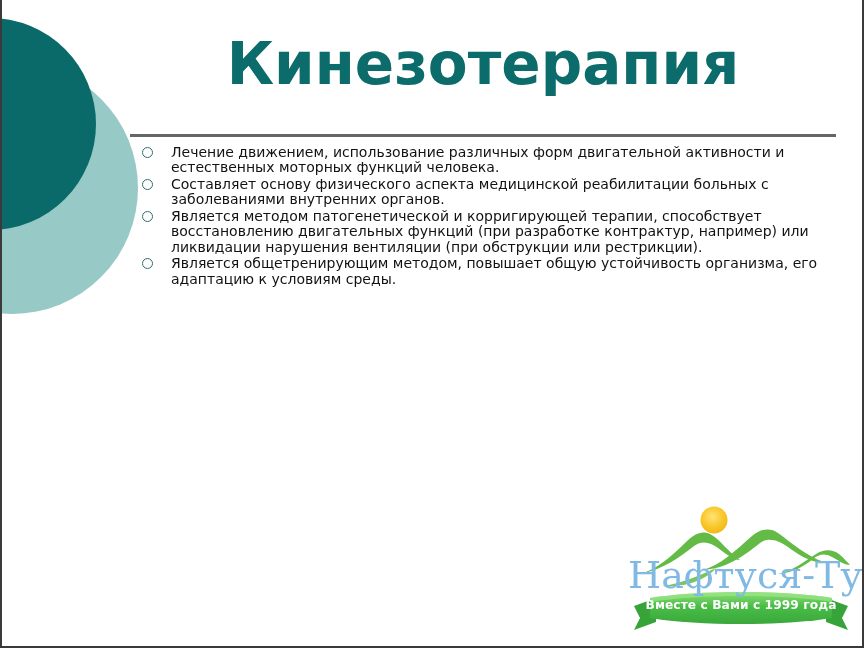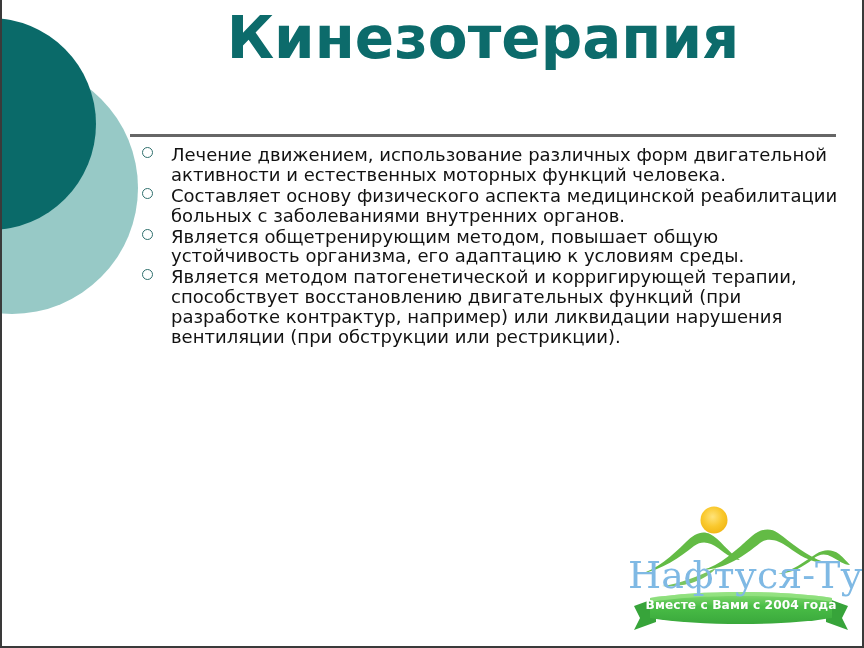--- a/index.html
+++ b/index.html
@@ -54,20 +54,21 @@
   }
 
   
   .title-area {
     position: absolute;
     left: 128px;
     top: 8px;
     width: 706px;
     height: 112px;
     display: flex;
+    align-items: center;
     justify-content: center;
   }
   .slide-title {
     margin: 0;
     font-size: 58px;
     line-height: 1.05;
     font-weight: bold;
     color: #0c6b6b;
     letter-spacing: 0px;
     text-align: center;
@@ -93,21 +94,21 @@
   }
   ul.bullets {
     list-style: none;
     margin: 0;
     padding: 0;
   }
   ul.bullets > li {
     position: relative;
     padding-left: 33px;
     margin: 0 0 1px 0;
-    font-size: 18px;
+    font-size: 14px;
     line-height: 1.105;
     color: #121212;
     text-align: left;
   }
   ul.bullets > li .marker {
     position: absolute;
     left: 4px;
     top: 2px;
     width: 11px;
     height: 11px;
@@ -176,25 +177,25 @@
       <li>
         <span class="marker"></span>
         <span>Лечение движением, использование различных форм двигательной активности и естественных моторных функций человека.</span>
       </li>
       <li>
         <span class="marker"></span>
         <span>Составляет основу физического аспекта медицинской реабилитации больных с заболеваниями внутренних органов.</span>
       </li>
       <li>
         <span class="marker"></span>
+        <span>Является методом патогенетической и корригирующей терапии, способствует восстановлению двигательных функций (при разработке контрактур, например) или ликвидации нарушения вентиляции (при обструкции или рестрикции).</span>
+      </li>
+      <li>
+        <span class="marker"></span>
         <span>Является общетренирующим методом, повышает общую устойчивость организма, его адаптацию к условиям среды.</span>
-      </li>
-      <li>
-        <span class="marker"></span>
-        <span>Является методом патогенетической и корригирующей терапии, способствует восстановлению двигательных функций (при разработке контрактур, например) или ликвидации нарушения вентиляции (при обструкции или рестрикции).</span>
       </li>
     </ul>
   </div>
 
   <div class="logo">
     <svg viewBox="0 0 226 150" xmlns="http://www.w3.org/2000/svg">
       <defs>
         <linearGradient id="ribbonGrad" x1="0" y1="0" x2="0" y2="1">
           <stop offset="0%" stop-color="#8ede77"></stop>
           <stop offset="45%" stop-color="#49bd46"></stop>
@@ -222,16 +223,16 @@
       <g>
         <path d="M6 112 L28 104 L28 128 L6 136 L12 124 Z" fill="#37a43a"></path>
         <path d="M220 112 L198 104 L198 128 L220 136 L214 124 Z" fill="#37a43a"></path>
         <path d="M22 104 C72 96 154 96 204 104 L204 124 C154 132 72 132 22 124 Z" fill="url(#ribbonGrad)"></path>
         <path d="M22 104 C72 96 154 96 204 104 L204 108 C154 100 72 100 22 108 Z" fill="#9ce78a" opacity="0.65"></path>
       </g>
     </svg>
 
     <div class="logo-wordmark">Нафтуся-Тур</div>
 
-    <div class="logo-ribbon-text">Вместе с Вами с 2004 года</div>
+    <div class="logo-ribbon-text">Вместе с Вами с 1999 года</div>
   </div>
 
 </div>
 
 </body></html>

